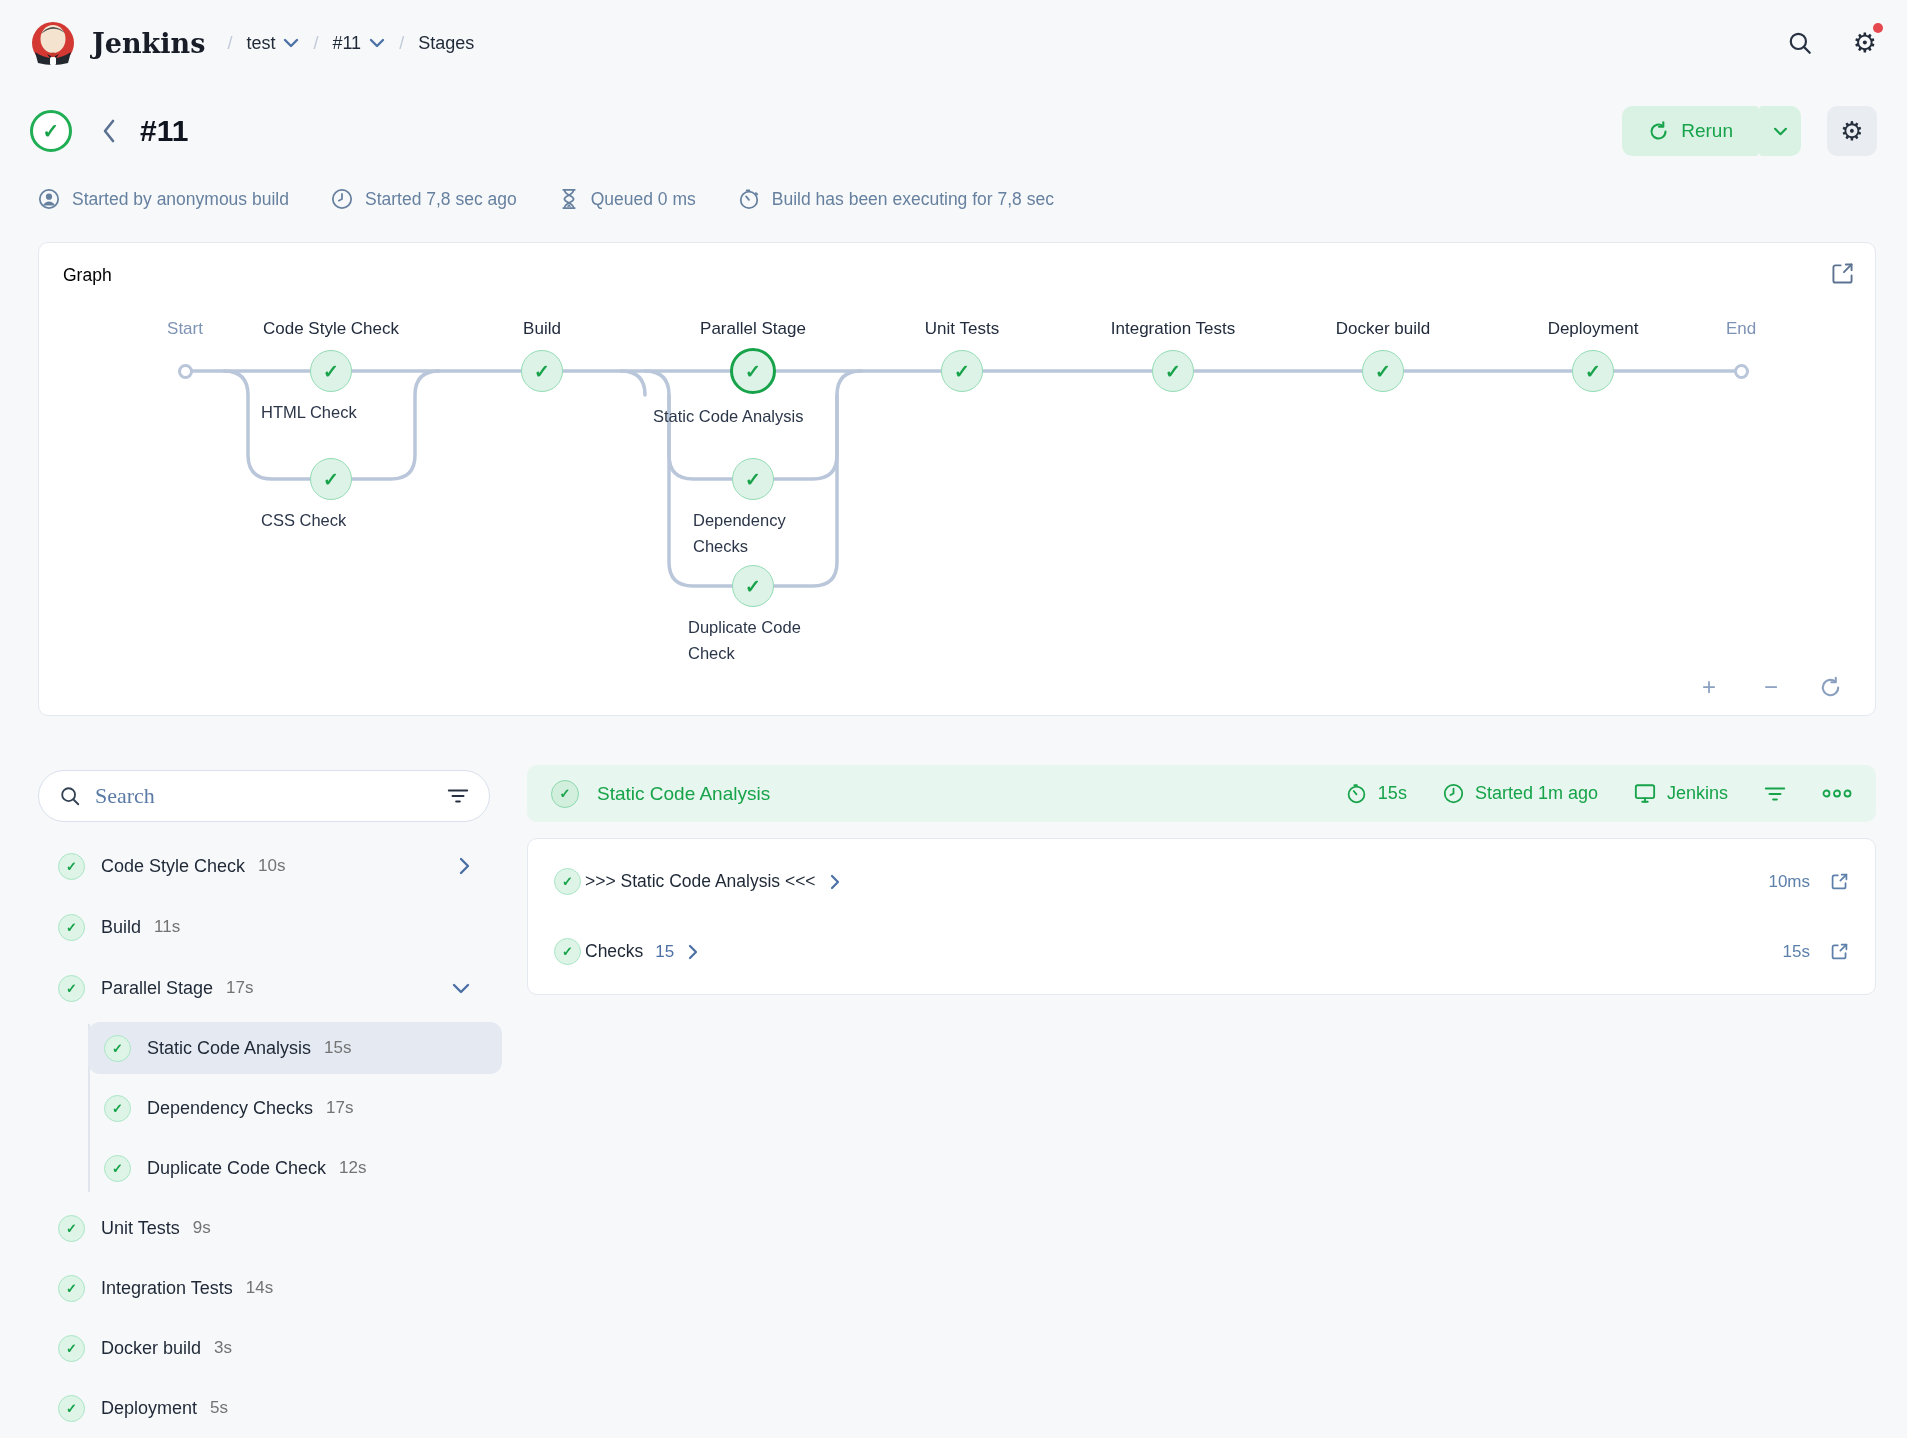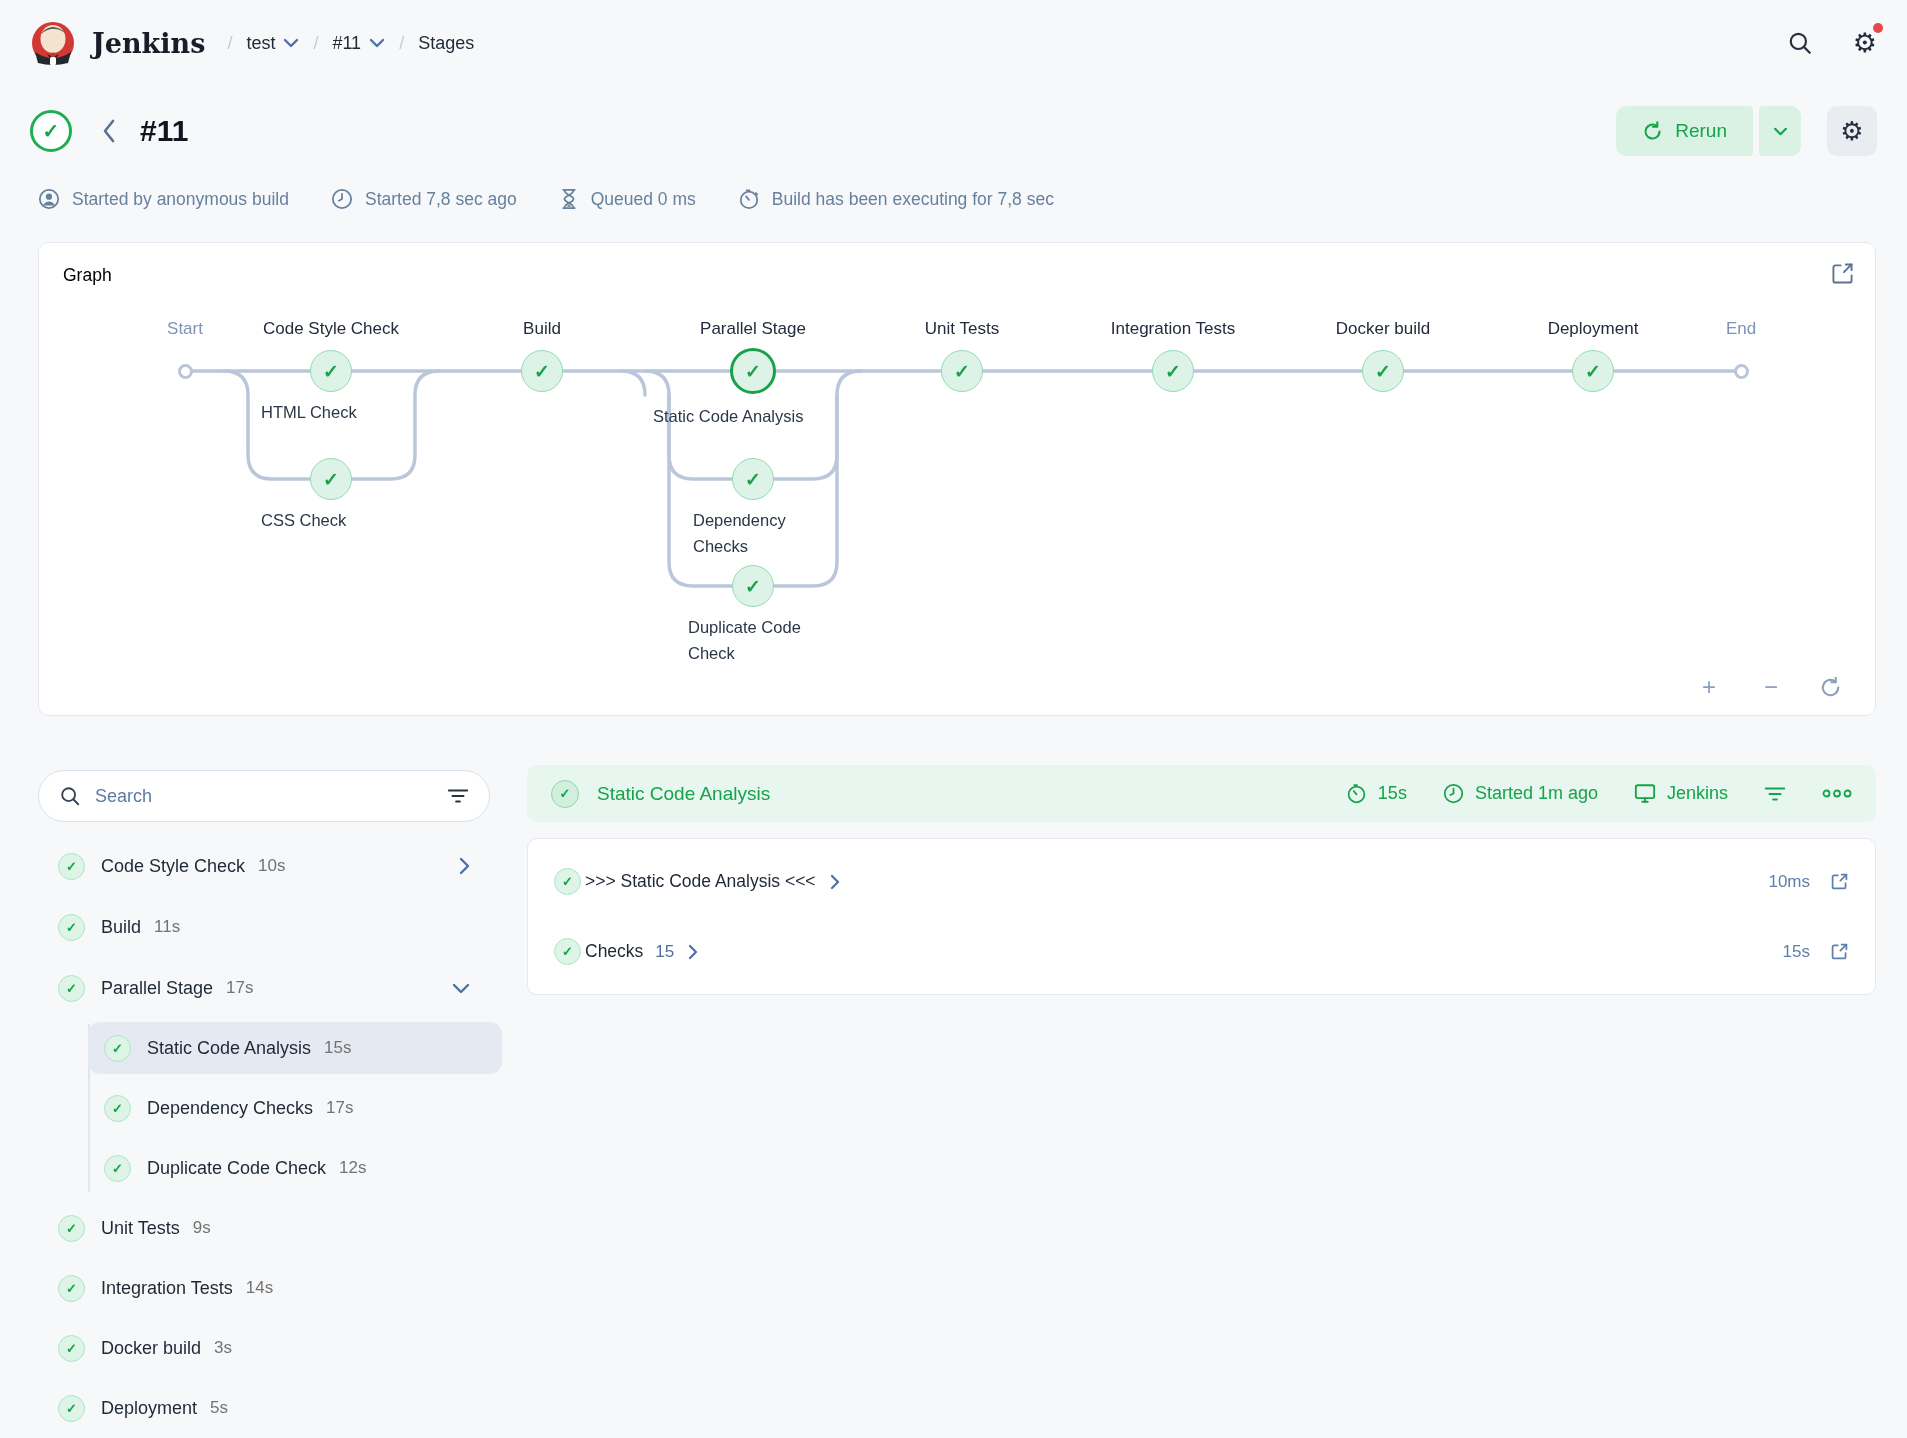--- a/index.html
+++ b/index.html
@@ -27,21 +27,21 @@
 
   
   .runhead { position:absolute; left:30px; top:100px; width:1847px; height:62px;
              display:flex; align-items:center; }
   .status-ring { width:42px; height:42px; border-radius:50%; border:3.5px solid #1fae53;
                  background:#ffffff; display:flex; align-items:center; justify-content:center;
                  color:#17a34a; font-size:20px; font-weight:bold; }
   .back-btn { margin-left:30px; cursor:pointer; }
   .run-title { margin-left:24px; font-size:30px; font-weight:700; color:#10151f; }
   .runhead-right { margin-left:auto; display:flex; align-items:center; gap:26px; }
-  .rerun-split { display:flex; gap:6px; }
+  .rerun-split { display:flex; gap:0; }
   .rerun-main { height:50px; padding:0 26px; background:#daf2e4; color:#17a34a; font-size:19px;
                 border:none; border-radius:10px 4px 4px 10px; display:flex; align-items:center; gap:12px; cursor:pointer; }
   .rerun-arrow { height:50px; width:42px; background:#daf2e4; border:none; border-radius:4px 10px 10px 4px;
                  display:flex; align-items:center; justify-content:center; cursor:pointer; }
   .cfg-btn { width:50px; height:50px; background:#e9ecf1; border:none; border-radius:10px;
              display:flex; align-items:center; justify-content:center; font-size:26px; color:#252f3e; cursor:pointer; }
 
   
   .inforow { position:absolute; left:38px; top:188px; display:flex; align-items:center; gap:42px;
              font-size:17.5px; color:#66809f; }
@@ -65,22 +65,22 @@
   .glabel { position:absolute; transform:translateX(-50%); font-size:17px; color:#222c3d;
             text-align:center; white-space:nowrap; }
   .glabel.mut { color:#7e93b4; }
   .gsub { position:absolute; transform:translateX(-50%); font-size:16.5px; color:#2b3649;
           line-height:1.6; }
 
   
   .search-pill { position:absolute; left:38px; top:770px; width:452px; height:52px;
                  background:#ffffff; border:1px solid #d9e1ec; border-radius:26px;
                  display:flex; align-items:center; padding:0 20px; gap:14px; }
-  .search-pill input { flex:1; border:none; outline:none; font-size:18px; background:transparent;
-                       color:#1f2937; font-family:Liberation Sans, sans-serif; }
+  .search-pill input { flex:1; border:none; outline:none; font-size:22px; background:transparent;
+                       color:#1f2937; font-family:Liberation Serif, serif; }
   .search-pill input::placeholder { color:#5b7ba6; }
   .srow { position:absolute; left:38px; width:452px; height:52px; display:flex;
           align-items:center; padding-left:20px; cursor:pointer; }
   .srow.sub { left:88px; width:414px; padding-left:16px; }
   .srow.selected { background:#e5eaf2; border-radius:12px; }
   .scheck { width:27px; height:27px; border-radius:50%; background:#ddf4e7; border:1px solid #a9e6c6;
             display:flex; align-items:center; justify-content:center; color:#17a34a; font-size:13px;
             font-weight:bold; flex:none; }
   .sname { margin-left:16px; font-size:18px; color:#1e2836; white-space:nowrap; }
   .sdur { margin-left:13px; font-size:17px; color:#737373; }

